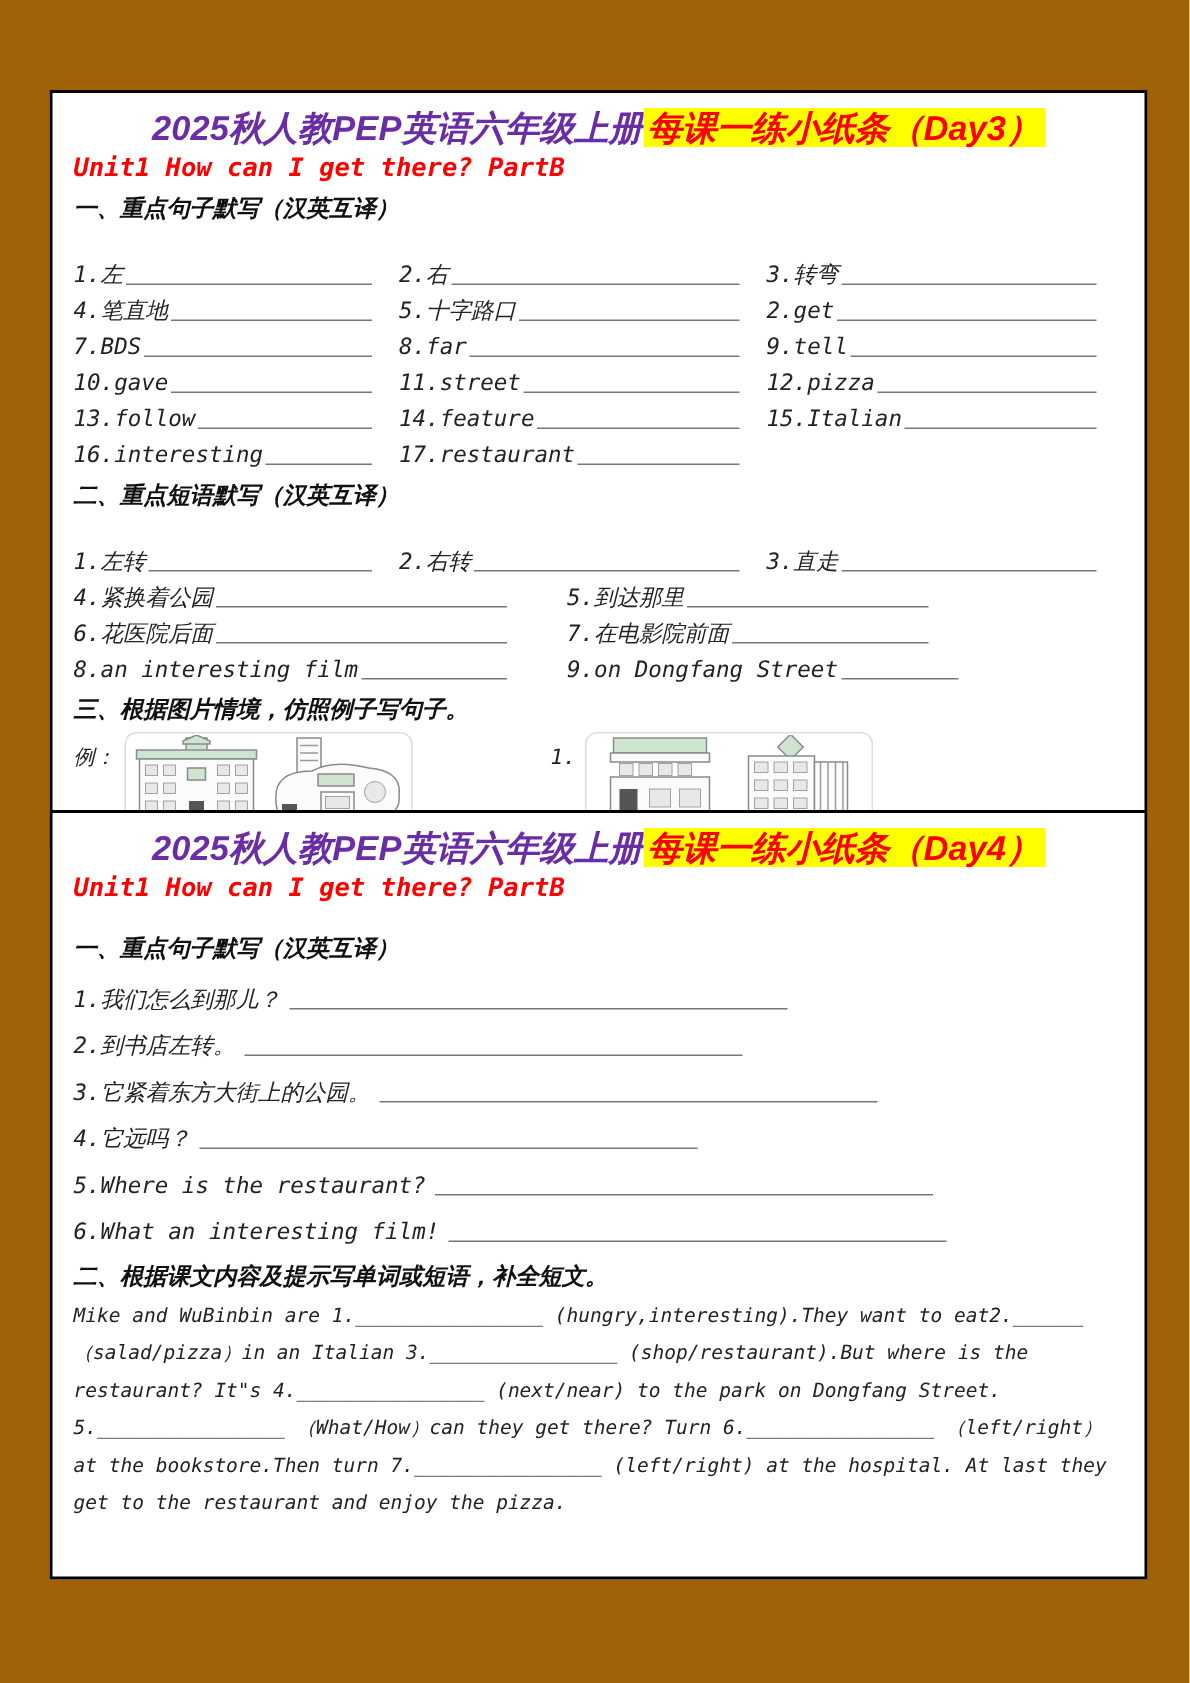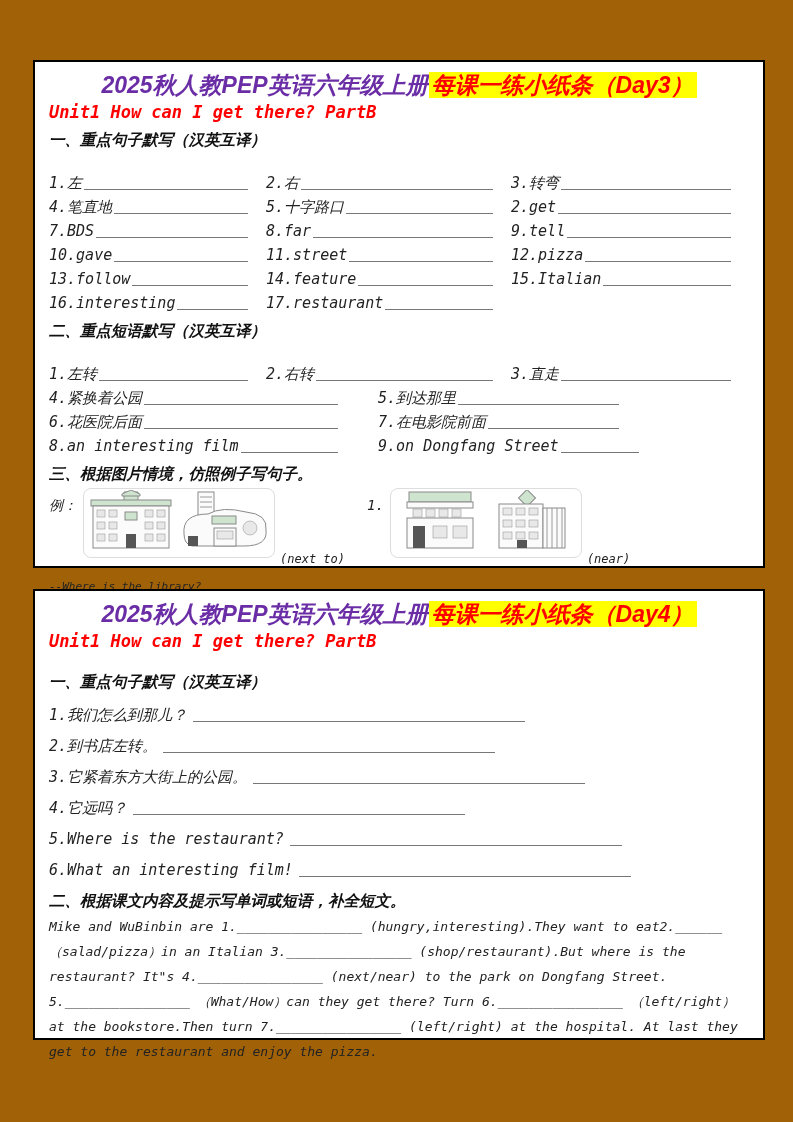--- a/index.html
+++ b/index.html
@@ -5,21 +5,21 @@
   :root{
     --purple:#6A2DA5; --red:#FF0000; --yellow:#FFFF00;
     --text:#222222; --line:#777777;
   }
   html,body{margin:0;padding:0;background:#ffffff;}
   .page{position:relative;width:793px;height:1122px;background:#a16207;overflow:hidden;
         font-family:"DejaVu Sans Mono","DejaVu Sans",monospace;color:var(--text);font-style:italic;}
   .sheet{position:absolute;left:33px;width:732px;border:2px solid #000;background:#fff;
          box-sizing:border-box;padding:8px 14px 6px 14px;}
   #sheet1{top:60px;height:508px;}
-  #sheet2{top:589px;height:451px;}
+  #sheet2{top:540px;height:513px;}
 
   .title{text-align:center;font-family:"Liberation Sans",sans-serif;
          font-weight:bold;font-size:23px;line-height:30px;white-space:nowrap;}
   .t-purple{color:var(--purple);}
   .t-hl{color:var(--red);background:var(--yellow);padding:0 3px;}
   .subtitle{text-align:left;color:var(--red);font-weight:bold;font-size:17px;
             line-height:22px;margin-top:1px;}
 
   .sec-head{font-family:"Liberation Sans",sans-serif;font-weight:bold;color:#111;
             font-size:15.5px;line-height:20px;margin:7px 0 3px 0;}

